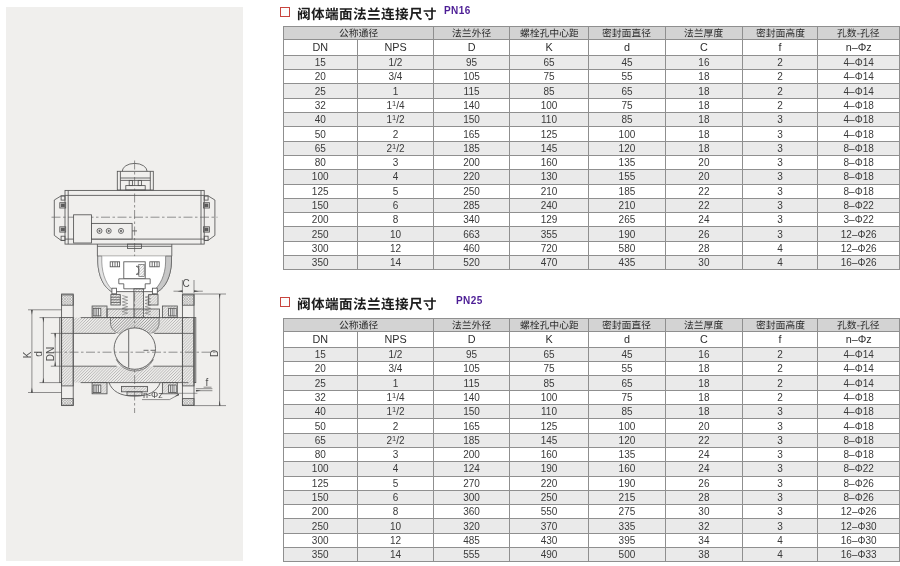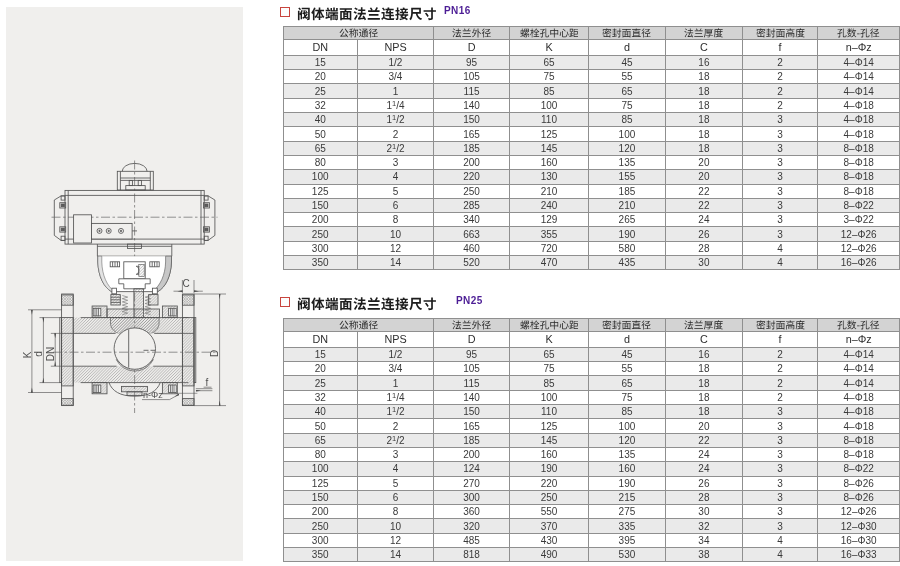--- a/index.html
+++ b/index.html
@@ -727,21 +727,21 @@
         <td>485</td>
         <td>430</td>
         <td>395</td>
         <td>34</td>
         <td>4</td>
         <td>16–Φ30</td>
       </tr>
       <tr class="d">
         <td>350</td>
         <td>14</td>
-        <td>818</td>
+        <td>555</td>
         <td>490</td>
-        <td>530</td>
+        <td>500</td>
         <td>38</td>
         <td>4</td>
         <td>16–Φ33</td>
       </tr>
     </tbody>
   </table>
 
 </body></html>

